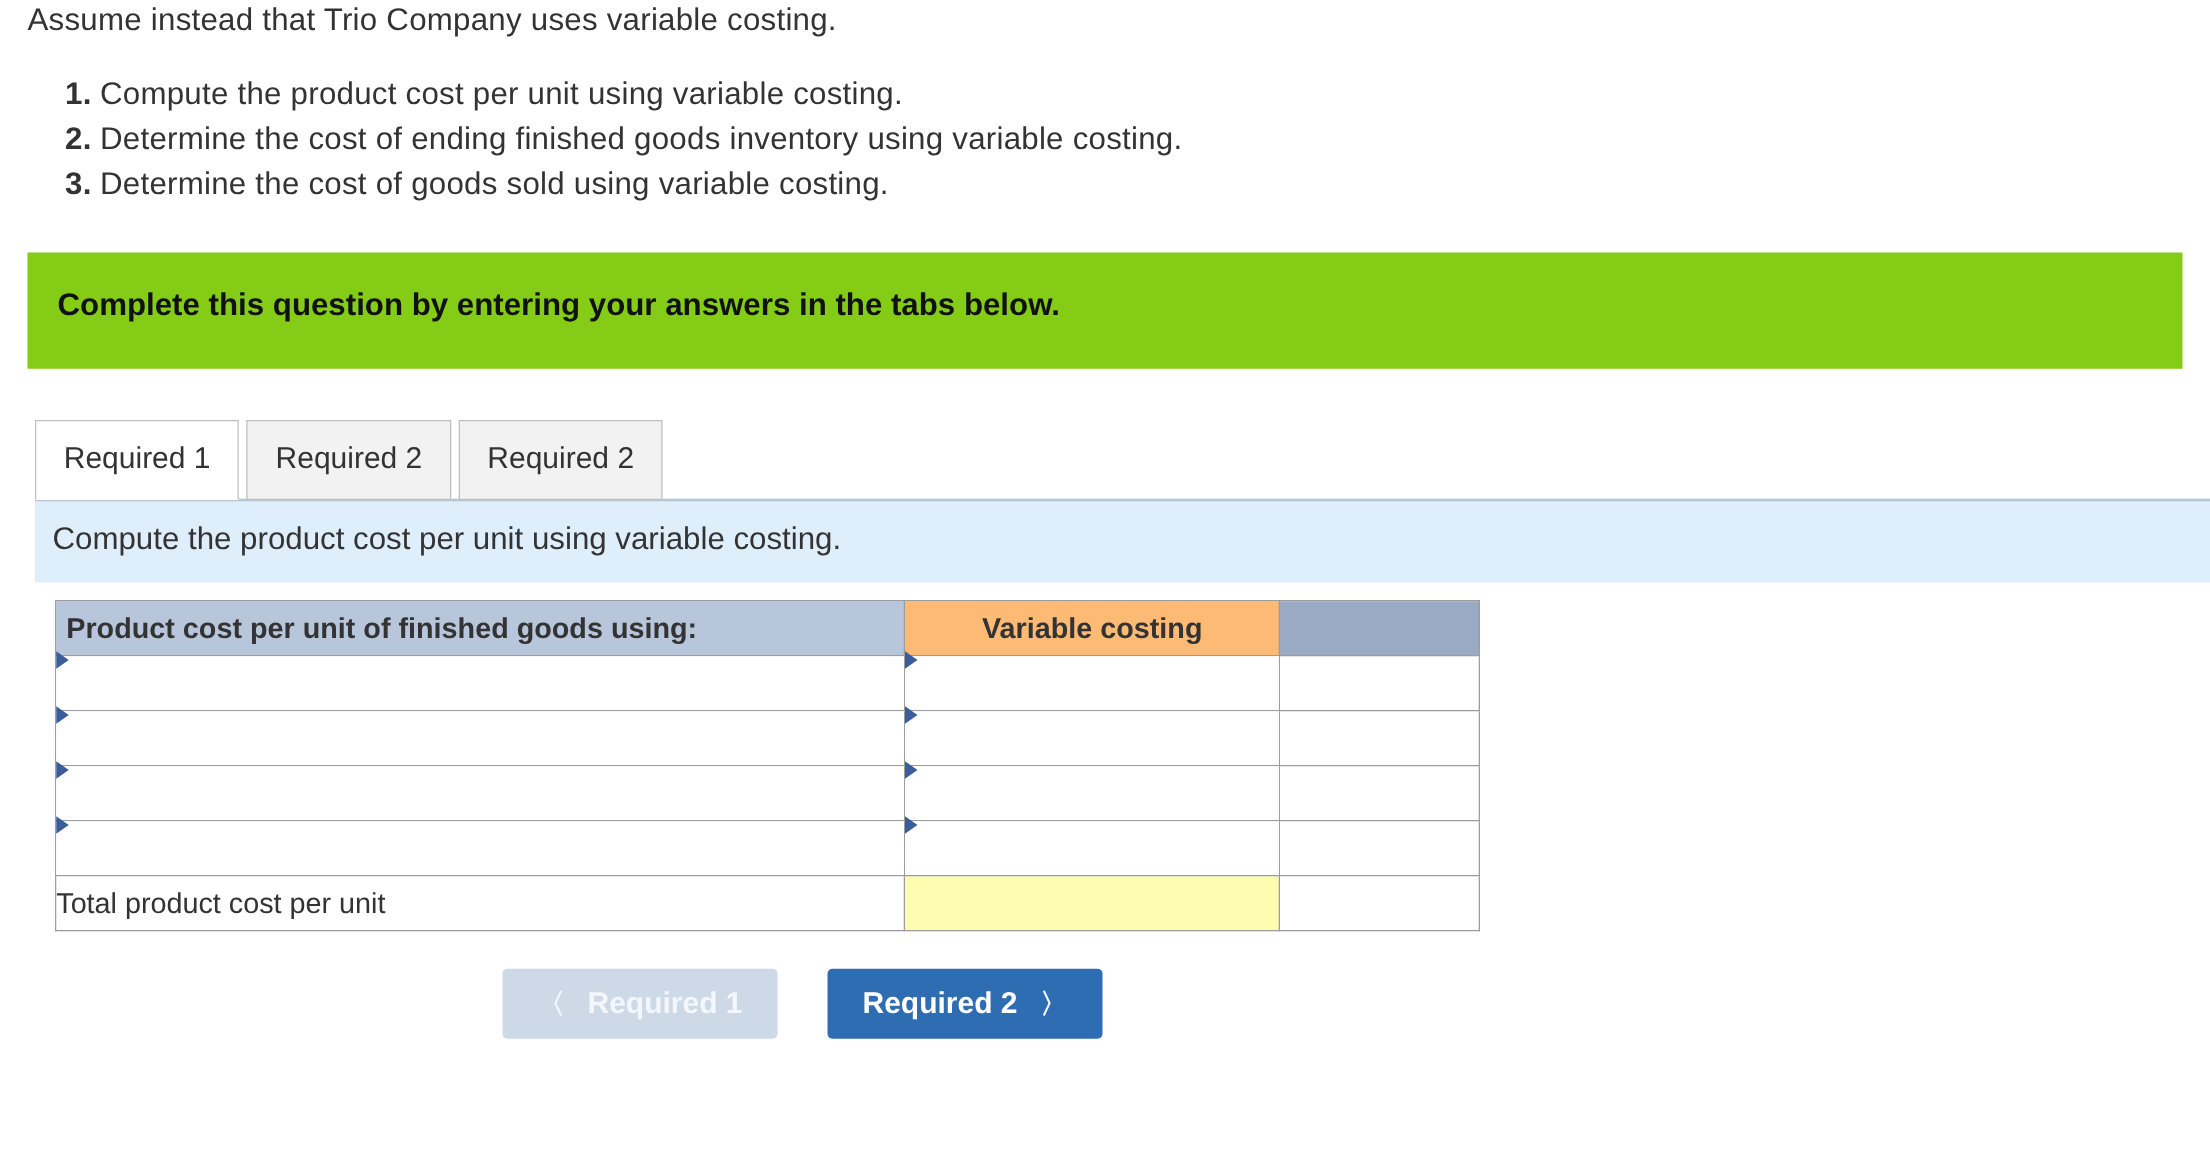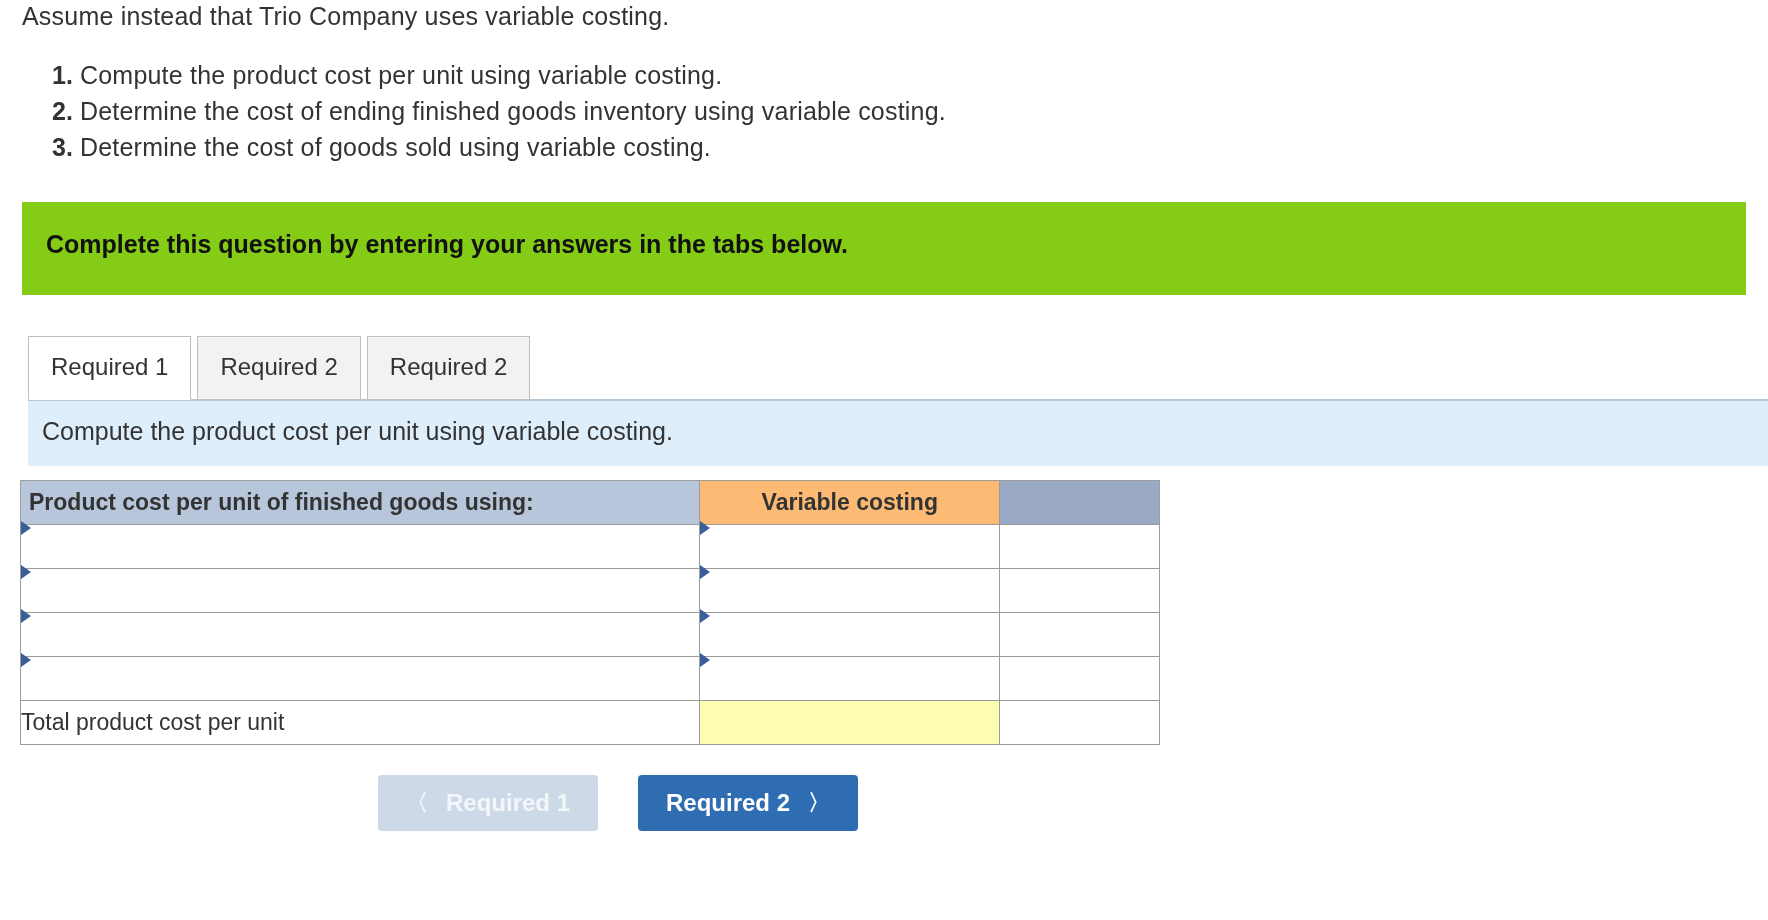--- a/index.html
+++ b/index.html
@@ -46,21 +46,21 @@
 
   .tab-body-header {
     background: #dfeefb;
     border-top: 2px solid #b7c6d3;
     margin-left: 28px;
     padding: 16px 14px 20px 14px;
     font-size: 25px;
     color: #333;
   }
 
-  .worksheet-wrap { margin-left: 20px; margin-top: 14px; }
+  .worksheet-wrap { margin-left: 44px; margin-top: 14px; }
   table.worksheet { border-collapse: collapse; width: 1140px; }
   table.worksheet th, table.worksheet td {
     border: 1px solid #9c9c9c;
     font-size: 23px;
     vertical-align: middle;
     height: 44px;
   }
   th.hdr-left {
     background: #b7c6db;
     text-align: left;

